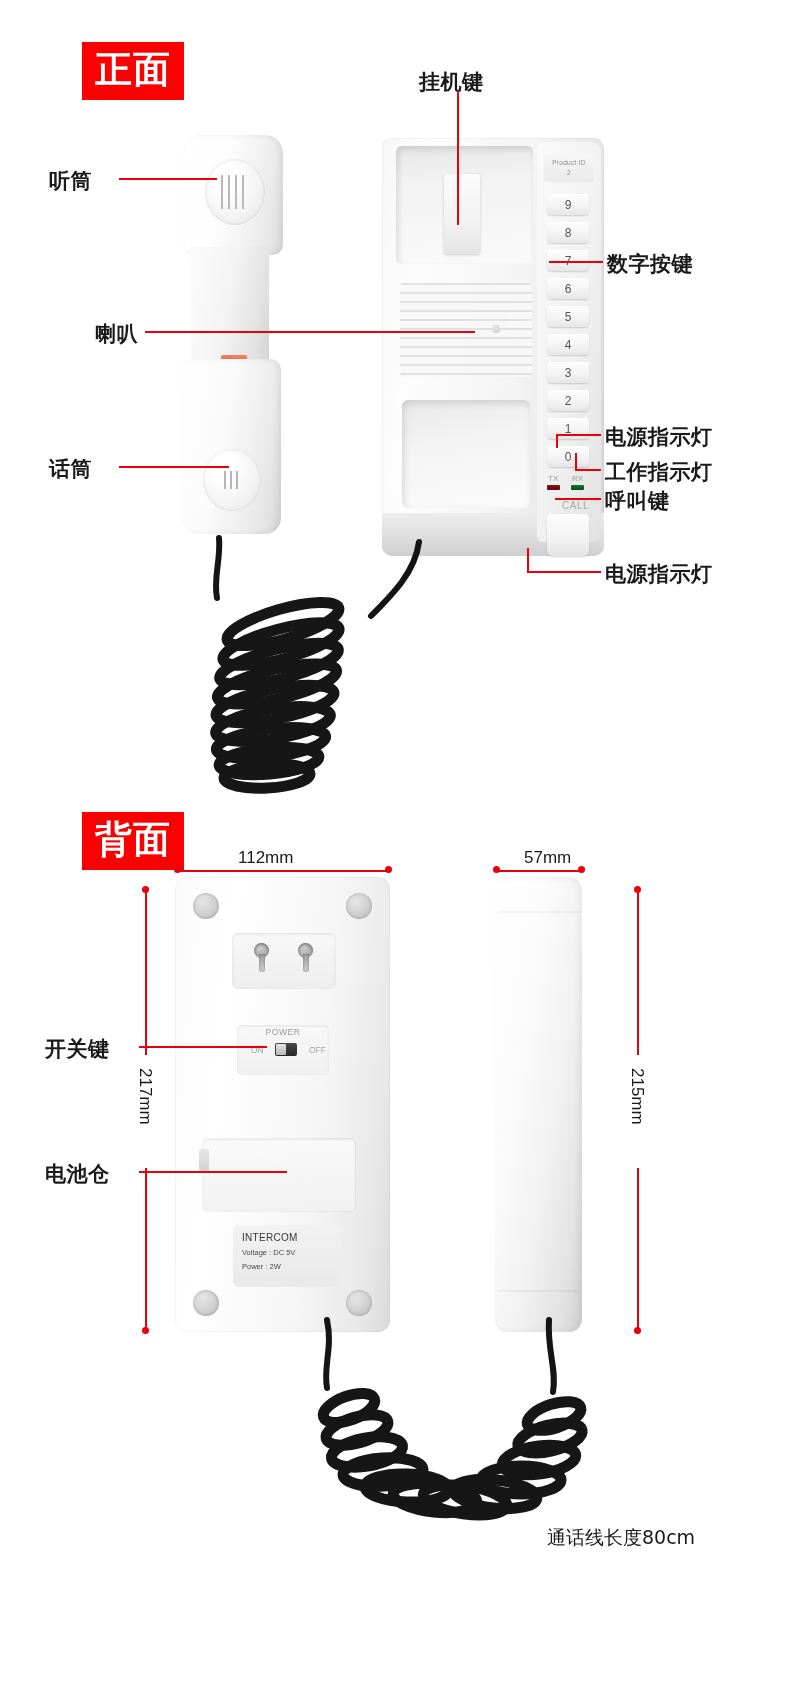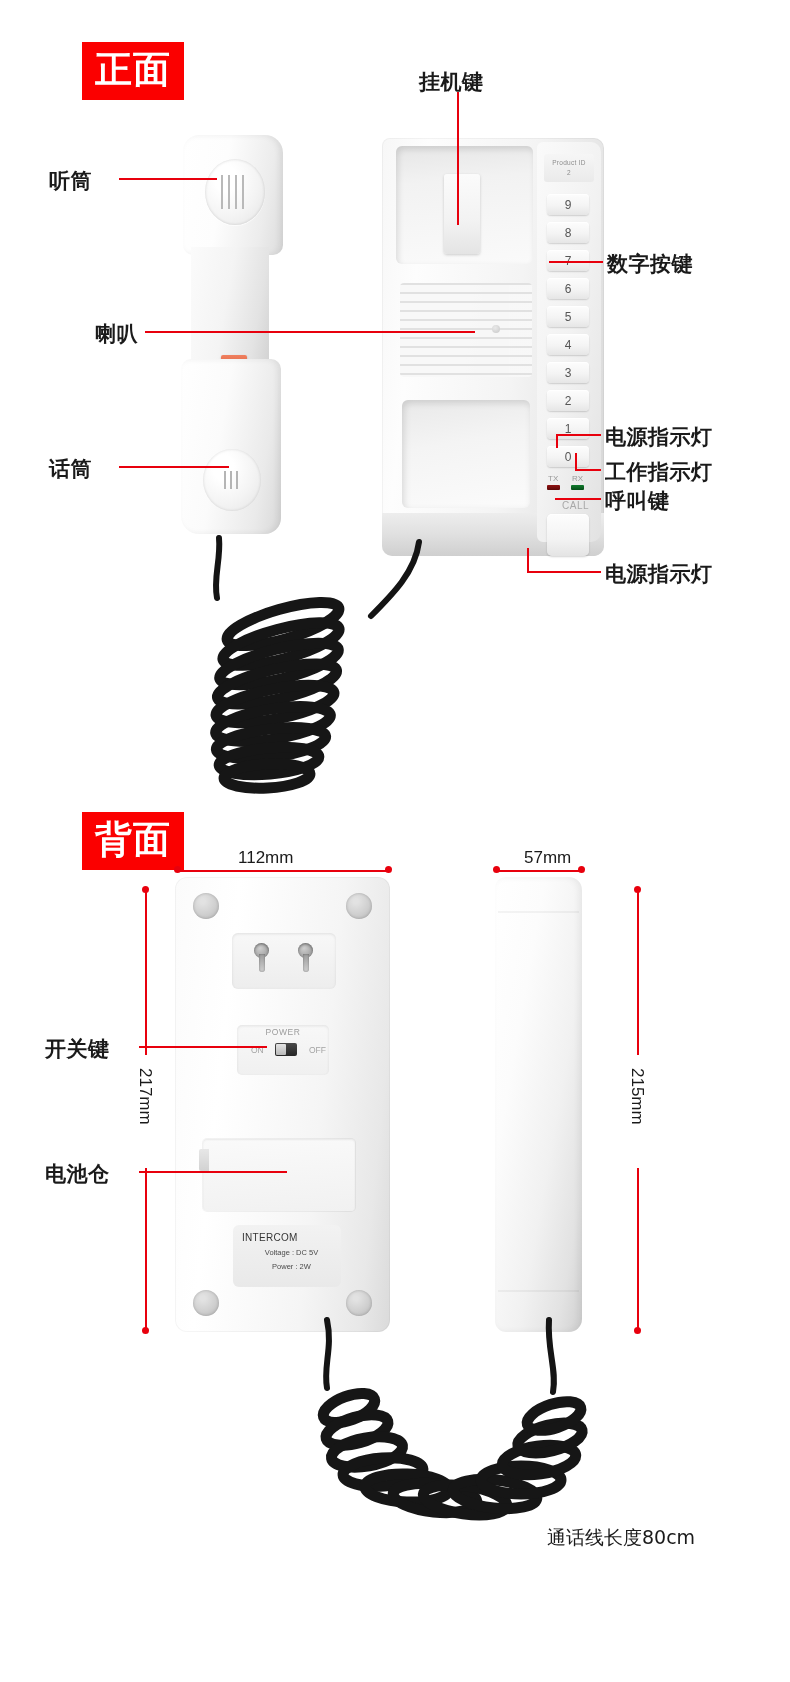--- a/index.html
+++ b/index.html
@@ -294,21 +294,20 @@
     border-radius: 6px;
     padding: 7px 0 0 9px;
   }
   .spec-brand {
     font-size: 10px; color: #353535; letter-spacing: .3px;
     font-family: "Liberation Sans", sans-serif;
   }
   .spec-line {
     font-size: 7.5px; color: #4a4a4a; margin-top: 5px;
     font-family: "Liberation Sans", sans-serif;
-    text-align: center;
   }
 
   
   .side-body {
     position: absolute; left: 468px; top: 877px;
     width: 87px; height: 455px;
     background: linear-gradient(100deg,#ffffff 0%,#fcfcfc 30%,#f1f1f1 62%,#e2e2e2 85%,#d0d0d0 100%);
     border-radius: 11px 13px 13px 11px;
     box-shadow: inset -3px 0 7px rgba(0,0,0,.06);
   }

